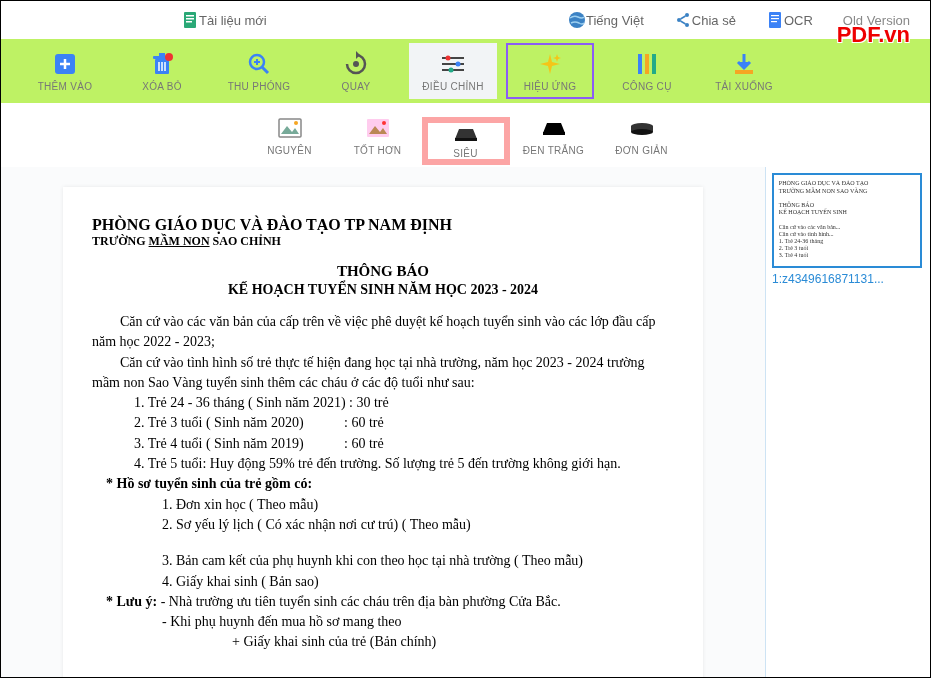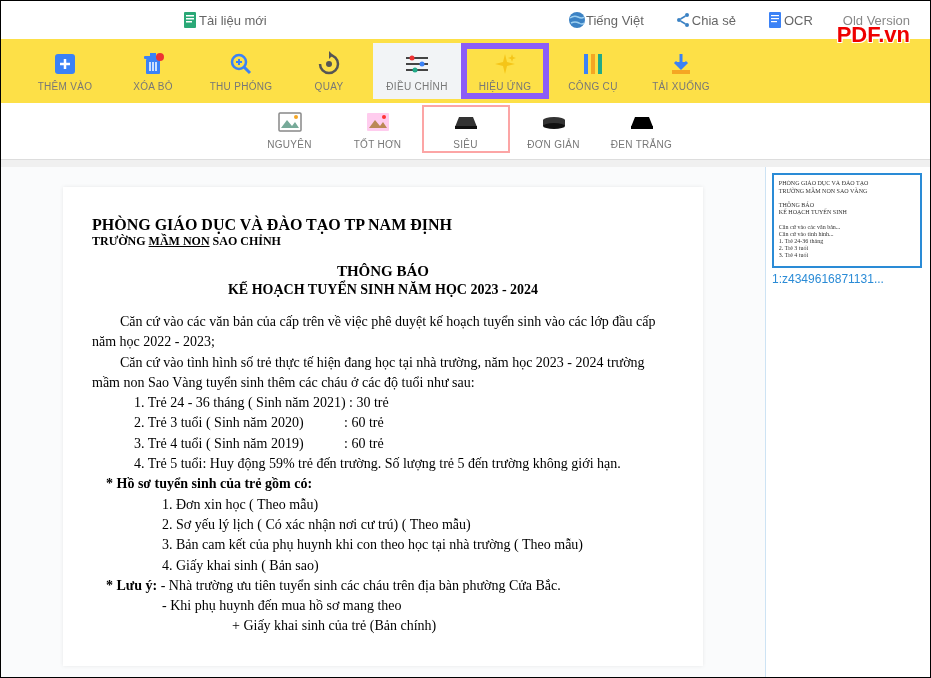--- a/index.html
+++ b/index.html
@@ -4,26 +4,26 @@
 <style>
   * { box-sizing: border-box; margin: 0; padding: 0; }
   body { font-family: Arial, sans-serif; font-size: 13px; background: #f0f0f0; width: 931px; height: 678px; overflow: hidden; position: relative; border: 1px solid #000; }
   
   .top-bar { background: #fff; height: 38px; display: flex; align-items: center; justify-content: flex-end; gap: 30px; padding: 0 20px; }
   .top-item { display: flex; align-items: center; color: #666; font-size: 13px; cursor: pointer; }
   .top-icon { display: inline-flex; width: 18px; height: 18px; align-items: center; justify-content: center; }
   .logo { font-weight: bold; font-size: 22px; color: #e00; text-shadow: 1px 1px 0 #fff, -1px -1px 0 #fff, 1px -1px 0 #fff, -1px 1px 0 #fff; }
   .logo .vn { color: #e00; }
   
-  .toolbar1 { background: #fde047; display: flex; align-items: center; padding: 4px 20px; gap: 0; }
+  .toolbar1 { background: #bef264; display: flex; align-items: center; padding: 4px 20px; gap: 9px; }
   .toolbar2 { background: #fff; display: flex; align-items: center; justify-content: center; padding: 2px 20px 6px; gap: 0; border-bottom: 1px solid #ddd; }
   .tool-btn { display: flex; flex-direction: column; align-items: center; justify-content: center; width: 88px; height: 56px; font-size: 10px; color: #666; cursor: pointer; gap: 4px; position: relative; }
   .tool-btn .icon-box { width: 26px; height: 26px; display: flex; align-items: center; justify-content: center; font-size: 22px; }
-  .tool-btn.highlighted { border: 6px solid #8b5cf6; }
-  .tool-btn.selected { border: 2px solid #fca5a5; }
+  .tool-btn.highlighted { border: 2px solid #8b5cf6; }
+  .tool-btn.selected { border: 6px solid #fca5a5; margin-top: 12px; }
   .tool-lbl { font-size: 10px; letter-spacing: 0.3px; color: #777; text-align: center; }
   
   .workspace { position: absolute; top: 166px; left: 0; right: 0; bottom: 0; display: flex; }
   .doc-area { flex: 1; background: #fafbfc; display: flex; align-items: flex-start; justify-content: center; padding: 20px 8px 0; overflow: hidden; }
   .doc-page { background: #fff; width: 640px; padding: 28px 28px; font-family: "Times New Roman", serif; color: #000; box-shadow: 0 0 4px rgba(0,0,0,0.08); border: 1px solid #fff; }
   .doc-page .hdr1 { font-size: 16px; font-weight: bold; }
   .doc-page .hdr2 { font-size: 12px; font-weight: bold; }
   .doc-page .hdr2 .underline { text-decoration: underline; }
   .doc-page .title { text-align: center; font-weight: bold; font-size: 15px; margin-top: 14px; }
   .doc-page .subtitle { text-align: center; font-weight: bold; font-size: 14px; margin-top: 2px; margin-bottom: 14px; }
@@ -210,36 +210,36 @@
     <span class="icon-box">
       <svg width="26" height="18" viewBox="0 0 26 18">
           <path d="M2 14 L6 4 L20 4 L24 14 Z" fill="#333"></path>
           <rect x="2" y="13" width="22" height="3" fill="#111"></rect>
         </svg>
     </span>
     <span class="tool-lbl">SIÊU</span>
   </div>
   <div class="tool-btn" style="height:48px;">
     <span class="icon-box">
+      <svg width="26" height="18" viewBox="0 0 26 18">
+          <path d="M2 14 L6 4 L20 4 L24 14 Z" fill="#000"></path>
+          <rect x="2" y="13" width="22" height="3" fill="#000"></rect>
+        </svg>
+    </span>
+    <span class="tool-lbl">ĐEN TRẮNG</span>
+  </div>
+  <div class="tool-btn" style="height:48px;">
+    <span class="icon-box">
       <svg width="26" height="16" viewBox="0 0 26 16">
           <ellipse cx="13" cy="6" rx="11" ry="3" fill="#333"></ellipse>
           <rect x="2" y="6" width="22" height="6" fill="#333"></rect>
           <ellipse cx="13" cy="12" rx="11" ry="3" fill="#111"></ellipse>
         </svg>
     </span>
     <span class="tool-lbl">ĐƠN GIẢN</span>
-  </div>
-  <div class="tool-btn" style="height:48px;">
-    <span class="icon-box">
-      <svg width="26" height="18" viewBox="0 0 26 18">
-          <path d="M2 14 L6 4 L20 4 L24 14 Z" fill="#000"></path>
-          <rect x="2" y="13" width="22" height="3" fill="#000"></rect>
-        </svg>
-    </span>
-    <span class="tool-lbl">ĐEN TRẮNG</span>
   </div>
 </div>
 
 <div class="workspace">
   <div class="doc-area">
     <div class="doc-page">
       <div class="hdr1">PHÒNG GIÁO DỤC VÀ ĐÀO TẠO TP NAM ĐỊNH</div>
       <div class="hdr2">
         <span>TRƯỜNG </span><span class="underline">MẦM NON</span><span> SAO CHỈNH</span>
       </div>
@@ -248,21 +248,21 @@
       <div class="body">
         <p class="indent">Căn cứ vào các văn bản của cấp trên về việc phê duyệt kế hoạch tuyển sinh vào các lớp đầu cấp năm học 2022 - 2023;</p>
         <p class="indent">Căn cứ vào tình hình số trẻ thực tế hiện đang học tại nhà trường, năm học 2023 - 2024 trường mầm non Sao Vàng tuyển sinh thêm các cháu ở các độ tuổi như sau:</p>
         <p class="list-line">1. Trẻ 24 - 36 tháng ( Sinh năm 2021) : 30 trẻ</p>
         <p class="list-line"><span style="display:inline-block; width:210px;">2. Trẻ 3 tuổi ( Sinh năm 2020)</span><span>: 60 trẻ</span></p>
         <p class="list-line"><span style="display:inline-block; width:210px;">3. Trẻ 4 tuổi ( Sinh năm 2019)</span><span>: 60 trẻ</span></p>
         <p class="list-line">4. Trẻ 5 tuổi: Huy động 59% trẻ đến trường. Số lượng trẻ 5 đến trường không giới hạn.</p>
         <p style="padding-left:14px;" class="sect-title">* Hồ sơ tuyển sinh của trẻ gồm có:</p>
         <p style="padding-left:70px;">1. Đơn xin học ( Theo mẫu)</p>
         <p style="padding-left:70px;">2. Sơ yếu lý lịch ( Có xác nhận nơi cư trú) ( Theo mẫu)</p>
-        <p style="padding-left:70px;">3. Bản cam kết của phụ huynh khi con theo học tại nhà trường ( Theo mẫu)</p>
+        <p style="padding-left:70px;margin-top:16px;">3. Bản cam kết của phụ huynh khi con theo học tại nhà trường ( Theo mẫu)</p>
         <p style="padding-left:70px;">4. Giấy khai sinh ( Bản sao)</p>
         <p style="padding-left:14px;"><span class="sect-title">* Lưu ý:</span><span>  -  Nhà trường ưu tiên tuyển sinh các cháu trên địa bàn phường Cửa Bắc.</span></p>
         <p style="padding-left:70px;">-  Khi phụ huynh đến mua hồ sơ mang theo</p>
         <p style="padding-left:140px;">+ Giấy khai sinh của trẻ (Bản chính)</p>
       </div>
     </div>
   </div>
   <div class="right-panel">
     <div class="thumb">
       <div class="thumb-content">PHÒNG GIÁO DỤC VÀ ĐÀO TẠO<br>TRƯỜNG MẦM NON SAO VÀNG<br><br>THÔNG BÁO<br>KẾ HOẠCH TUYỂN SINH<br><br>Căn cứ vào các văn bản...<br>Căn cứ vào tình hình...<br>1. Trẻ 24-36 tháng<br>2. Trẻ 3 tuổi<br>3. Trẻ 4 tuổi</div>

